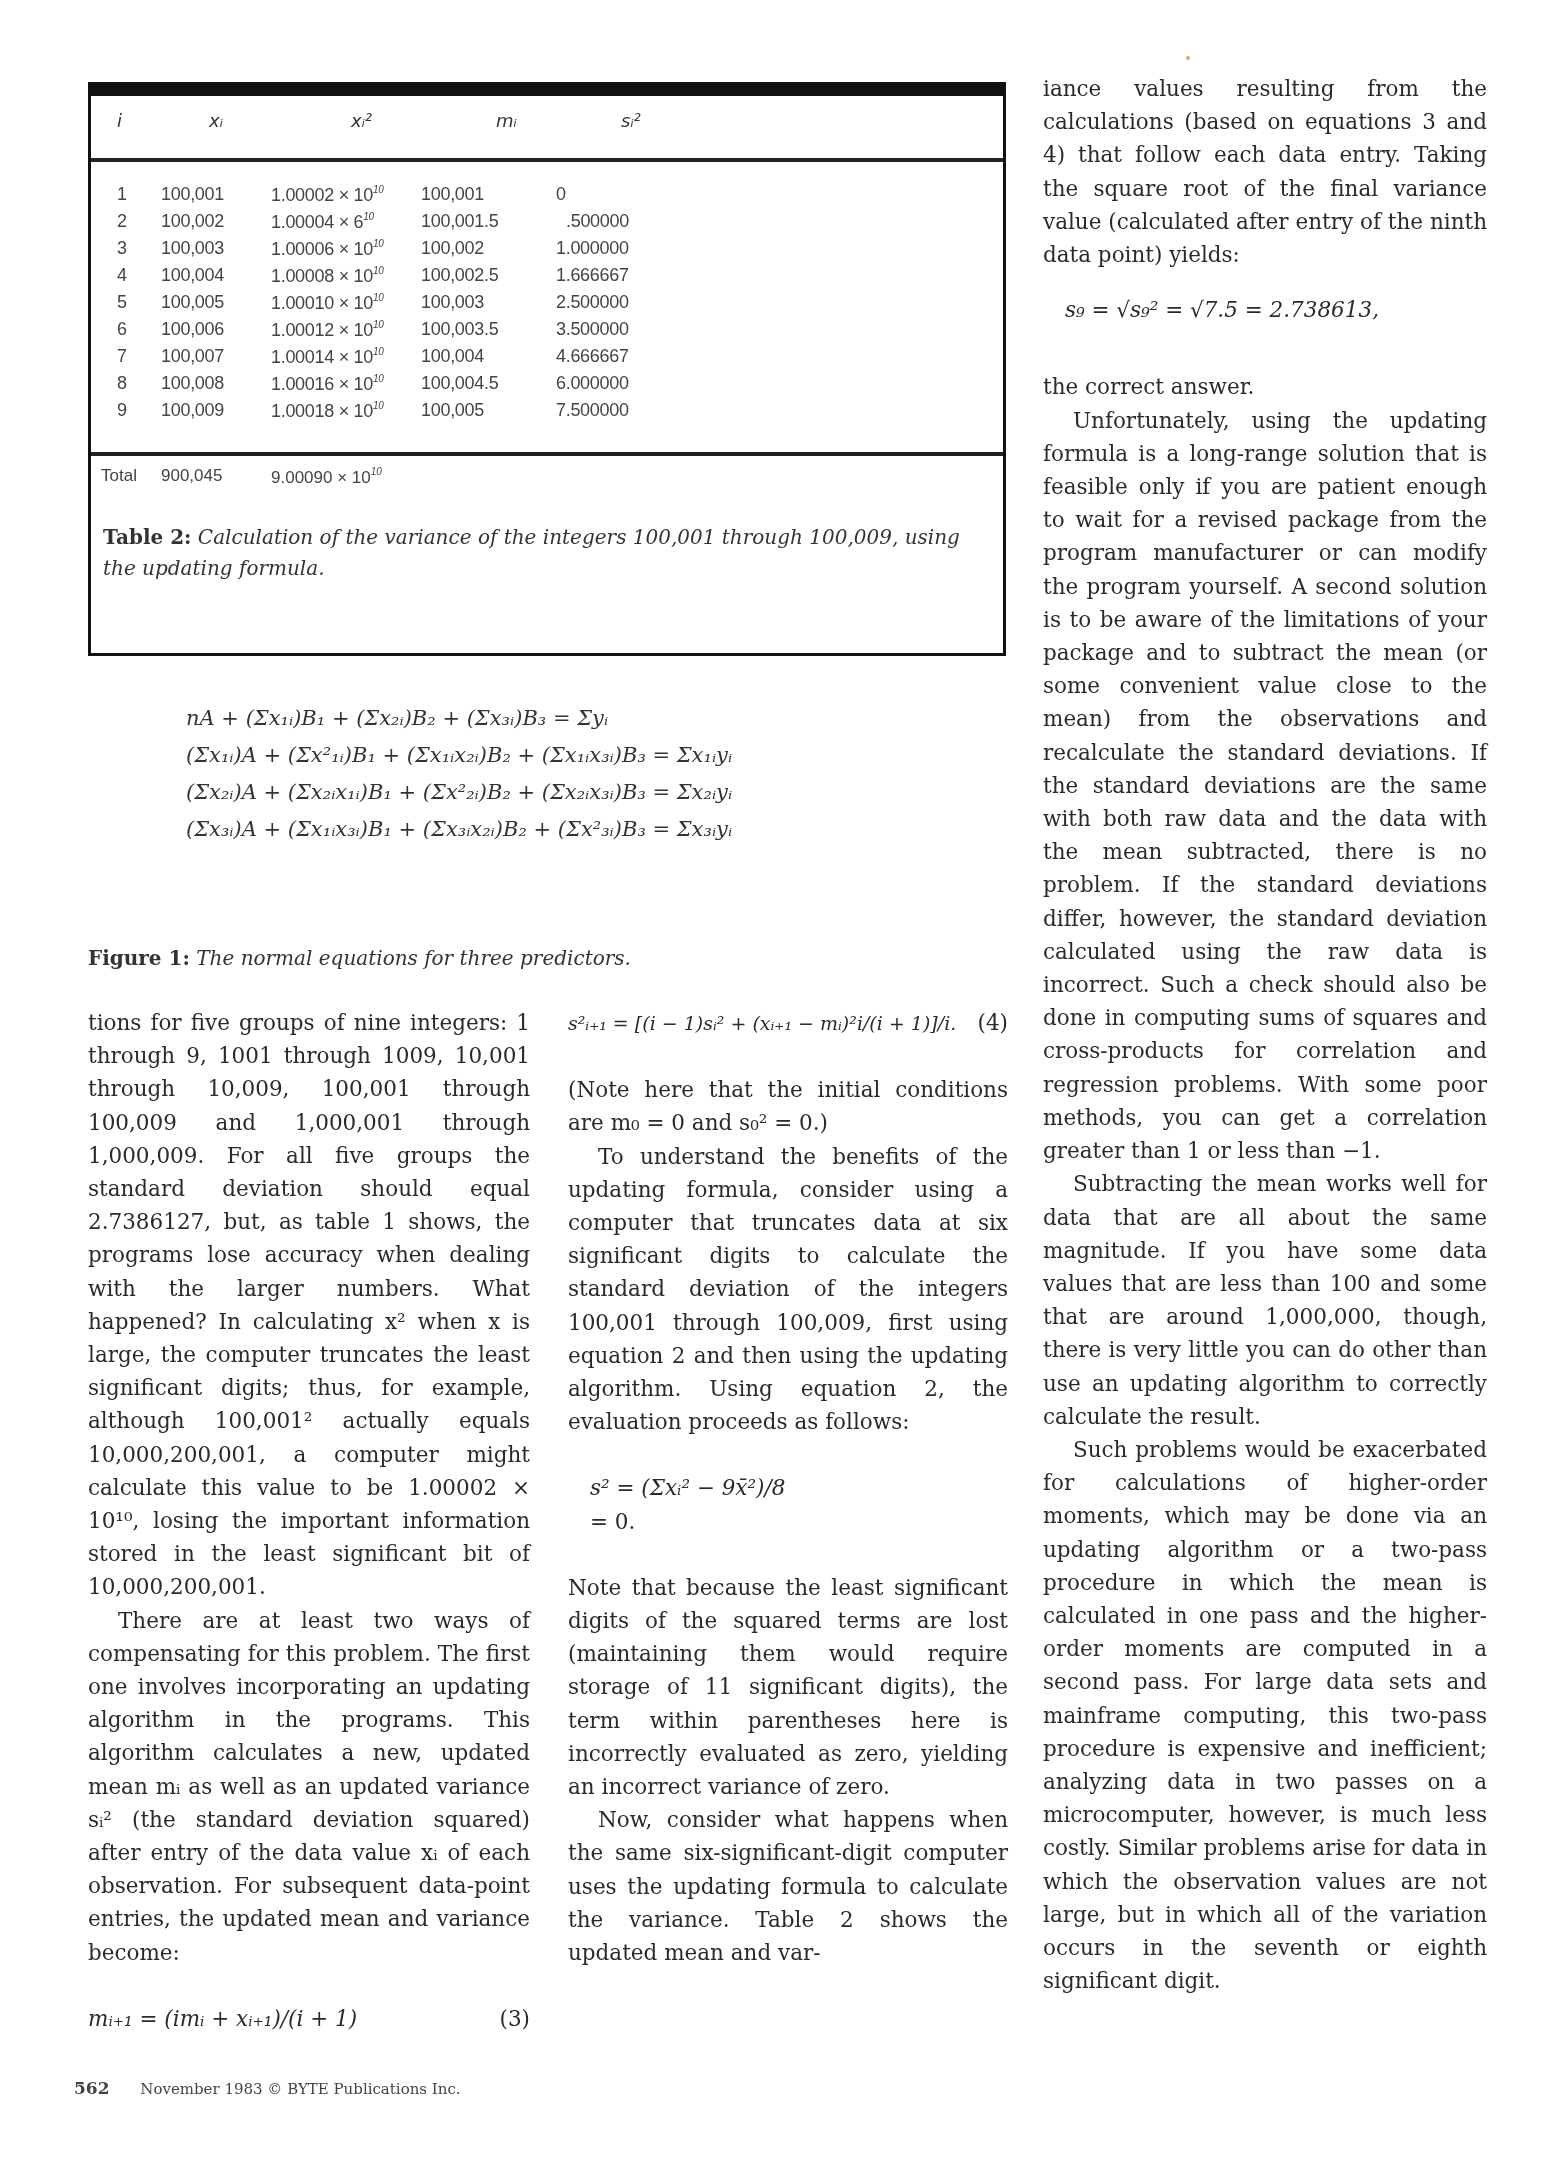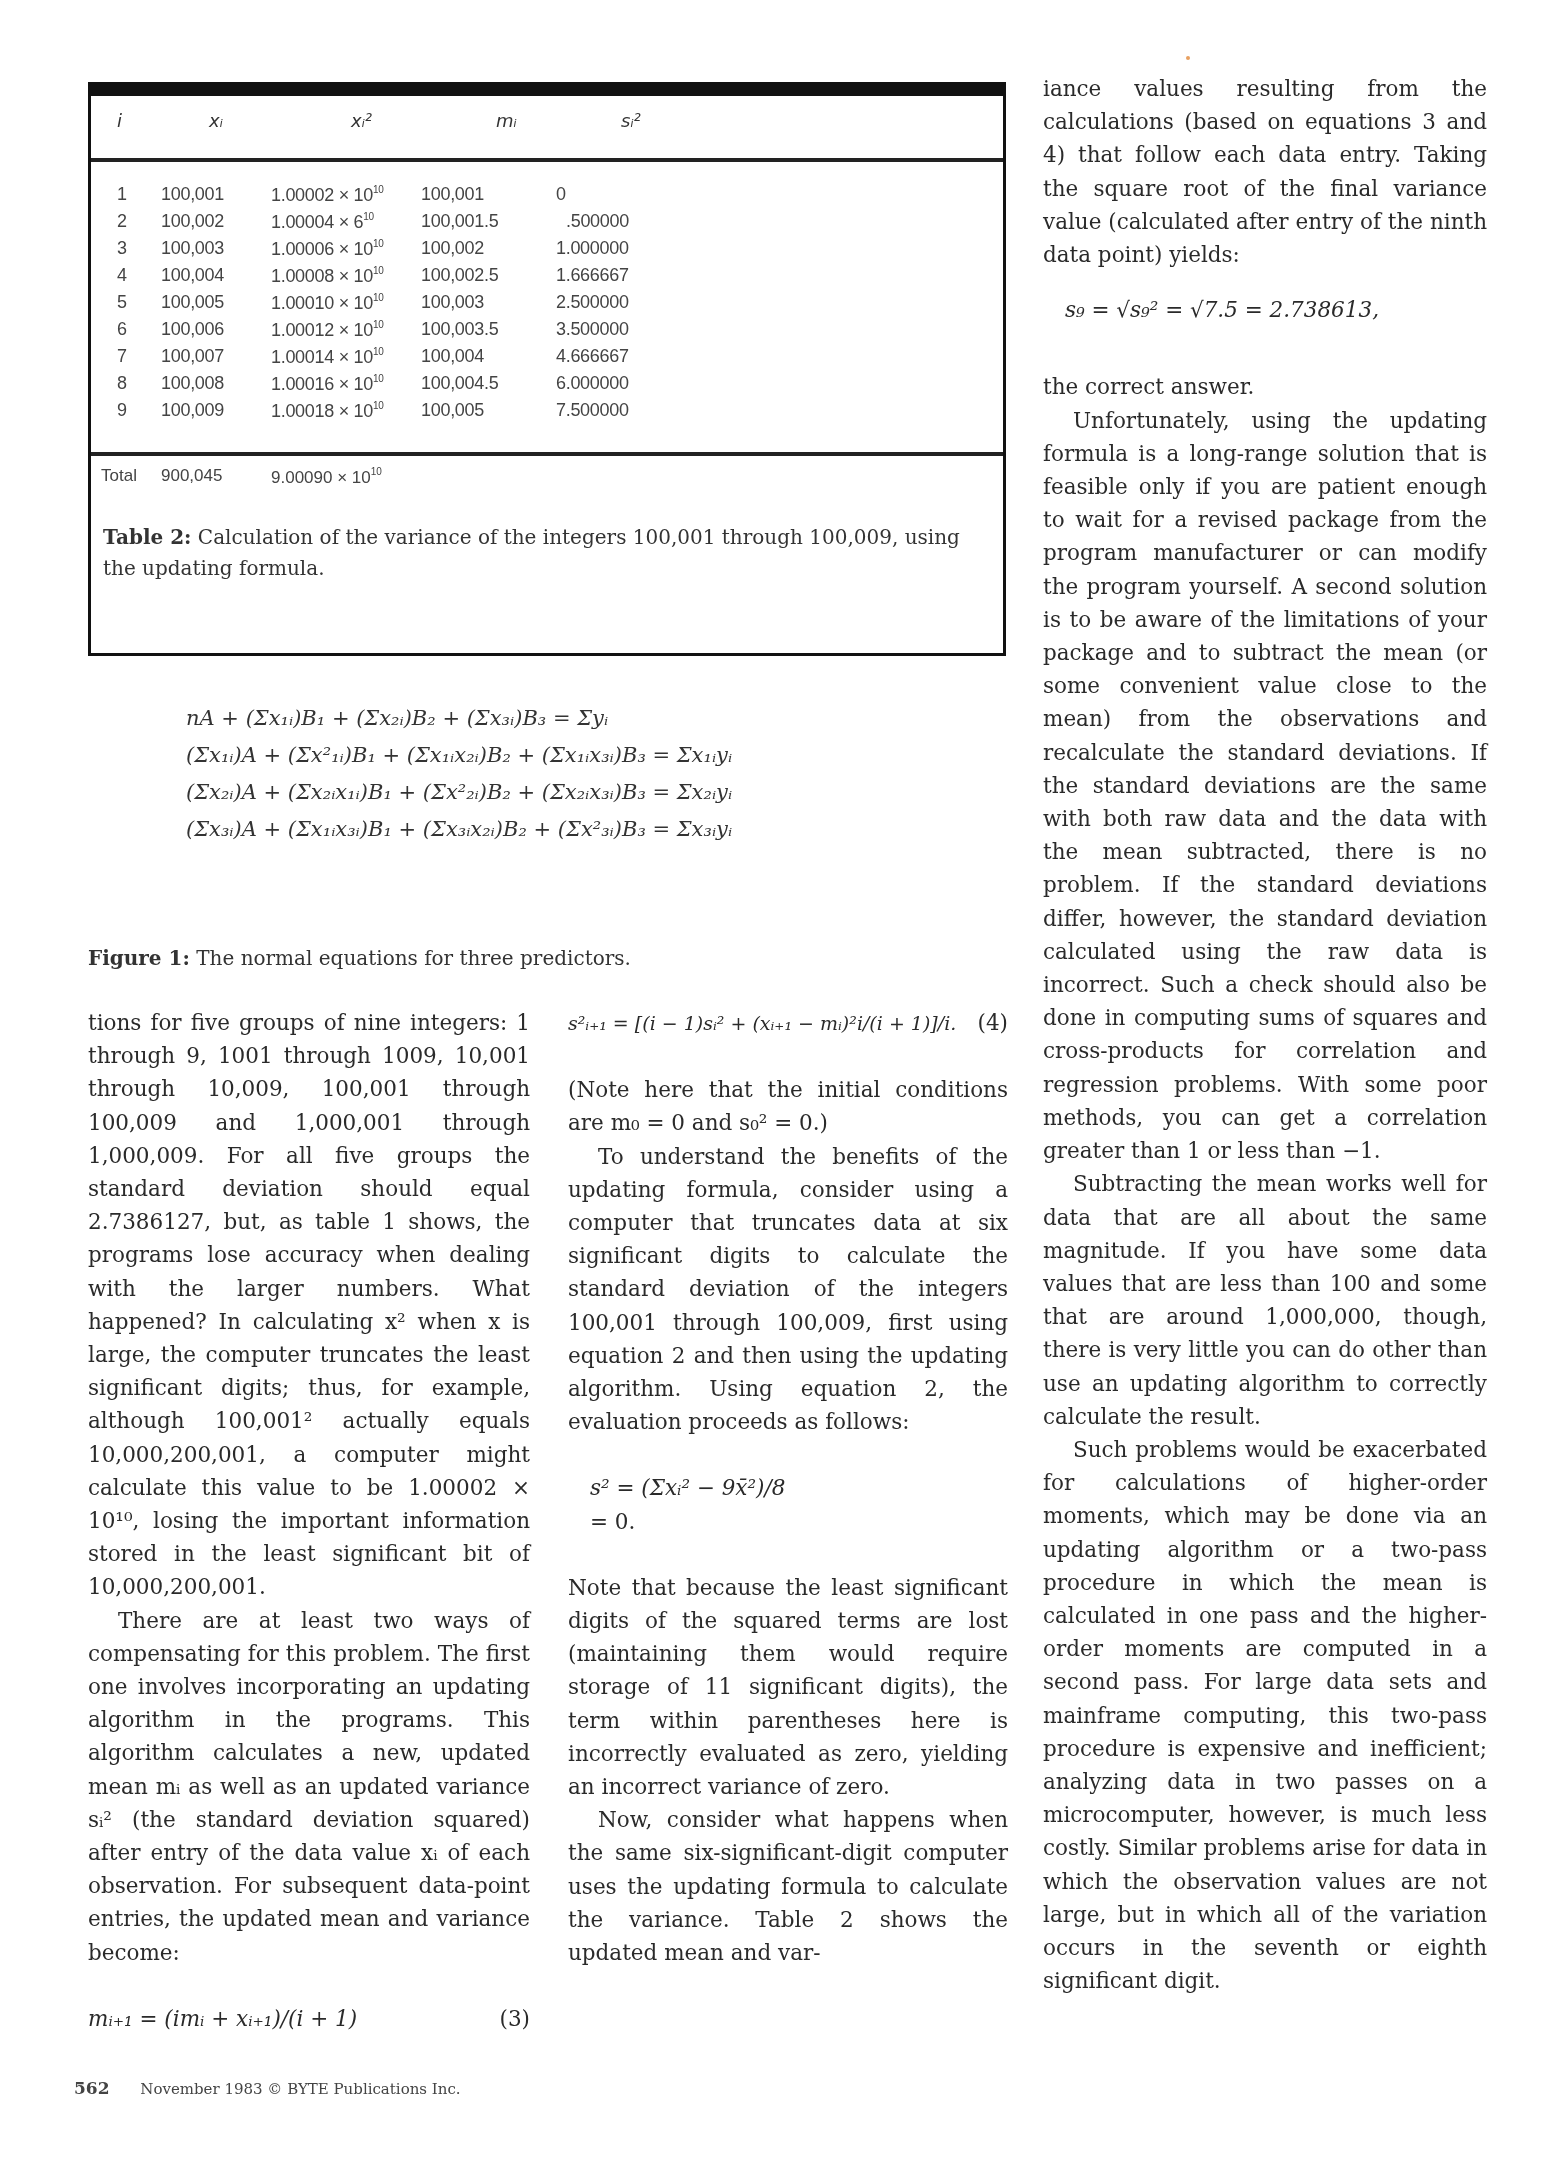--- a/index.html
+++ b/index.html
@@ -12,27 +12,27 @@
                border:3px solid #111; border-top:14px solid #111; box-sizing:border-box; }
   #table-head { position:absolute; left:0; top:0; right:0; height:62px;
                 border-bottom:4px solid #222; }
   .th { position:absolute; top:14px; font-family:"DejaVu Sans","Liberation Sans",sans-serif;
         font-size:18px; color:#333; font-style:italic; }
   #table-body { position:absolute; left:0; top:66px; right:0; height:290px;
                 border-bottom:4px solid #222; }
   .tr { position:absolute; left:0; height:27px; font-family:"Liberation Sans","DejaVu Sans",sans-serif;
         font-size:18px; color:#444; letter-spacing:-0.3px; }
   .tc { position:absolute; top:0; white-space:nowrap; }
-  .tc sup { font-size:10px; vertical-align:8px; }
+  .tc sup { font-size:10px; vertical-align:8px;font-style:italic; }
   #table-total { position:absolute; left:0; top:364px; right:0; height:30px;
                  font-family:"Liberation Sans","DejaVu Sans",sans-serif; font-size:17px; color:#444; }
   #table-caption { position:absolute; left:12px; top:426px; width:890px;
                    font-size:20px; line-height:31px; color:#333; }
   .cap-label { font-weight:bold; }
-  .cap-text { }
+  .cap-text { font-style:italic; }
 
   
   #fig-eqs { left:186px; top:700px; font-size:21px; line-height:37px; color:#333; font-style:italic; }
   .eq-line { white-space:nowrap; }
   #fig-caption { left:88px; top:898px; font-size:20px; color:#333;margin-top:48px; }
 
   
   .col { position:absolute; font-size:21.5px; line-height:33.2px; color:#2a2a2a;
          text-align:justify; hyphens:manual; }
   .col p { margin:0; }

